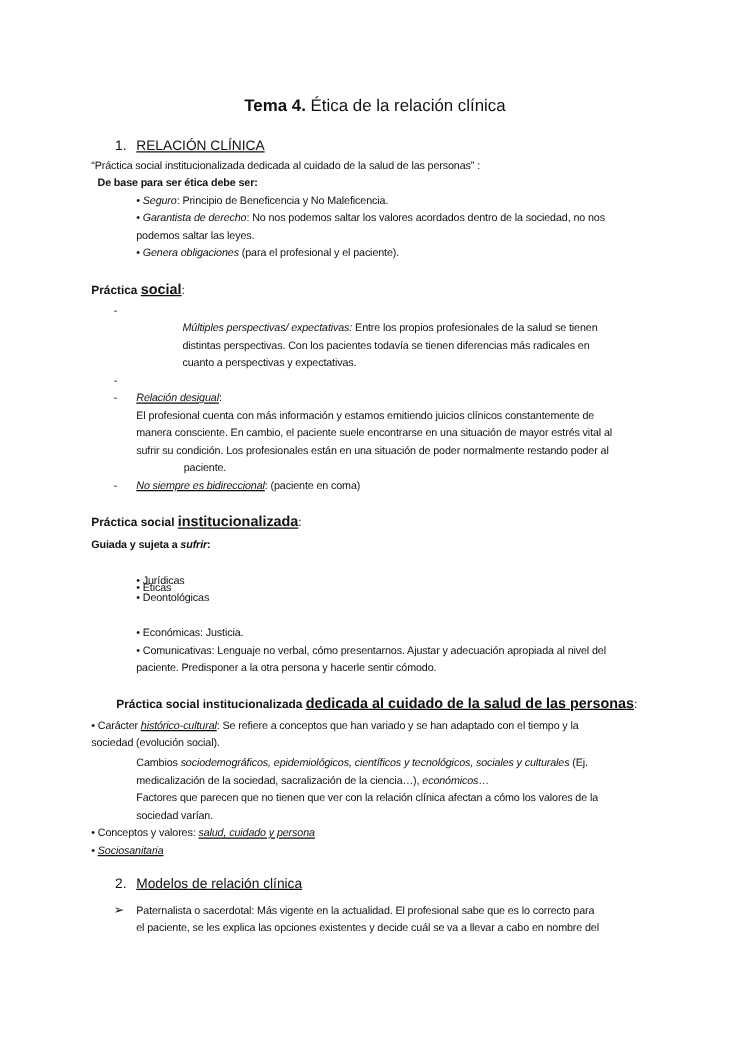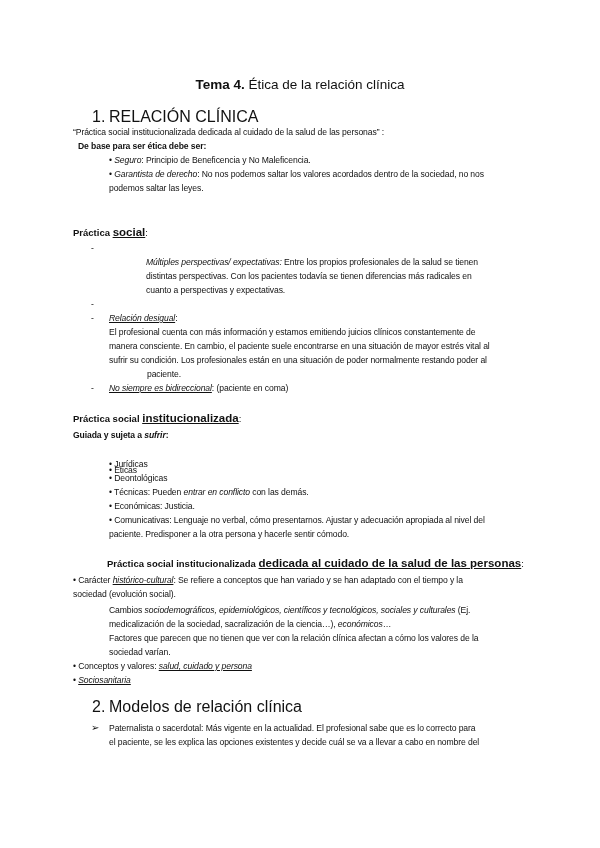--- a/index.html
+++ b/index.html
@@ -2,21 +2,21 @@
 <html><head>
 <meta charset="utf-8">
 <style>
   html, body { margin:0; padding:0; background:#ffffff; }
   body { width:600px; height:848px; position:relative; overflow:hidden;
          font-family:"Liberation Sans", sans-serif; color:#111; }
   .page { position:absolute; left:0; top:0; width:600px; height:660px; }
   .line { position:absolute; font-size:8.6px; line-height:11px; white-space:nowrap; letter-spacing:-0.1px; }
   .title { position:absolute; left:0; width:600px; top:77px; text-align:center; font-size:13.5px; }
   .title b { font-weight:bold; }
-  .h1 { position:absolute; font-size:16px; line-height:14px; }
+  .h1 { position:absolute; font-size:11px; line-height:14px;text-decoration:underline; }
   .h1 .num { display:inline-block; width:17px; }
   .sub { position:absolute; font-size:9.5px; font-weight:bold; line-height:13px; }
   .sub u.big { font-size:11.5px; }
   i { font-style:italic; }
   u { text-decoration:underline; }
   .dash { position:absolute; font-size:8.6px; }
   .arrow { position:absolute; font-size:10px; }
 </style>
 </head>
 <body>
@@ -30,20 +30,21 @@
   <div class="h1" style="left:92px; top:110px;">
     <span class="num">1.</span><span>RELACIÓN CLÍNICA</span>
   </div>
 
   <div class="line" style="left:73px; top:127px;">“Práctica social institucionalizada dedicada al cuidado de la salud de las personas” :</div>
   <div class="line" style="left:78px; top:141px; font-weight:bold;">De base para ser ética debe ser:</div>
 
   <div class="line" style="left:109px; top:155px;">• <i>Seguro</i><span>: Principio de Beneficencia y No Maleficencia.</span></div>
   <div class="line" style="left:109px; top:169px;">• <i>Garantista de derecho</i><span>: No nos podemos saltar los valores acordados dentro de la sociedad, no nos</span></div>
   <div class="line" style="left:109px; top:183px;">podemos saltar las leyes.</div>
+  <div class="line" style="left:109px; top:197px;">• <i>Genera obligaciones</i><span> (para el profesional y el paciente).</span></div>
 
   <div class="sub" style="left:73px; top:226px;"><span>Práctica </span><u class="big">social</u><span style="font-weight:normal">:</span></div>
 
   <div class="dash" style="left:91px; top:243px;">-</div>
   <div class="line" style="left:146px; top:257px;"><i>Múltiples perspectivas/ expectativas:</i><span> Entre los propios profesionales de la salud se tienen</span></div>
   <div class="line" style="left:146px; top:271px;">distintas perspectivas. Con los pacientes todavía se tienen diferencias más radicales en</div>
   <div class="line" style="left:146px; top:285px;">cuanto a perspectivas y expectativas.</div>
 
   <div class="dash" style="left:91px; top:299px;">-</div>
 
@@ -56,26 +57,25 @@
 
   <div class="dash" style="left:91px; top:383px;">-</div>
   <div class="line" style="left:109px; top:383px;"><u><i>No siempre es bidireccional</i></u><span>: (paciente en coma)</span></div>
 
   <div class="sub" style="left:73px; top:412px;"><span>Práctica social </span><u class="big">institucionalizada</u><span style="font-weight:normal">:</span></div>
   <div class="line" style="left:73px; top:430px; font-weight:bold;"><span>Guiada y sujeta a </span><i>sufrir</i><span>:</span></div>
 
   <div class="line" style="left:109px; top:445px;margin-top:20px;">• Éticas</div>
   <div class="line" style="left:109px; top:459px;">• Jurídicas</div>
   <div class="line" style="left:109px; top:473px;">• Deontológicas</div>
-  <div class="line" style="left:109px; top:487px;"><span>• Técnicas: Pueden </span><i>entrar en conflicto</i><span> con las demás.</span></div>
   <div class="line" style="left:109px; top:501px;">• Económicas: Justicia.</div>
   <div class="line" style="left:109px; top:515px;">• Comunicativas: Lenguaje no verbal, cómo presentarnos. Ajustar y adecuación apropiada al nivel del</div>
   <div class="line" style="left:109px; top:529px;">paciente. Predisponer a la otra persona y hacerle sentir cómodo.</div>
 
-  <div class="sub" style="left:87px; top:557px;padding-left:20px;"><span>Práctica social institucionalizada </span><u class="big">dedicada al cuidado de la salud de las personas</u><span style="font-weight:normal">:</span></div>
+  <div class="sub" style="left:73px; top:557px;padding-left:20px;"><span>Práctica social institucionalizada </span><u class="big">dedicada al cuidado de la salud de las personas</u><span style="font-weight:normal">:</span></div>
 
   <div class="line" style="left:73px; top:575px;"><span>• Carácter </span><u><i>histórico-cultural</i></u><span>: Se refiere a conceptos que han variado y se han adaptado con el tiempo y la</span></div>
   <div class="line" style="left:73px; top:589px;">sociedad (evolución social).</div>
 
   <div class="line" style="left:109px; top:605px;"><span>Cambios </span><i>sociodemográficos, epidemiológicos, científicos y tecnológicos, sociales y culturales</i><span> (Ej.</span></div>
   <div class="line" style="left:109px; top:633px;">Factores que parecen que no tienen que ver con la relación clínica afectan a cómo los valores de la</div>
   <div class="line" style="left:109px; top:619px;"><span>medicalización de la sociedad, sacralización de la ciencia…), </span><i>económicos</i><span>…</span></div>
   <div class="line" style="left:109px; top:647px;">sociedad varían.</div>
 
   <div class="line" style="left:73px; top:661px;"><span>• Conceptos y valores: </span><u><i>salud, cuidado y persona</i></u></div>

